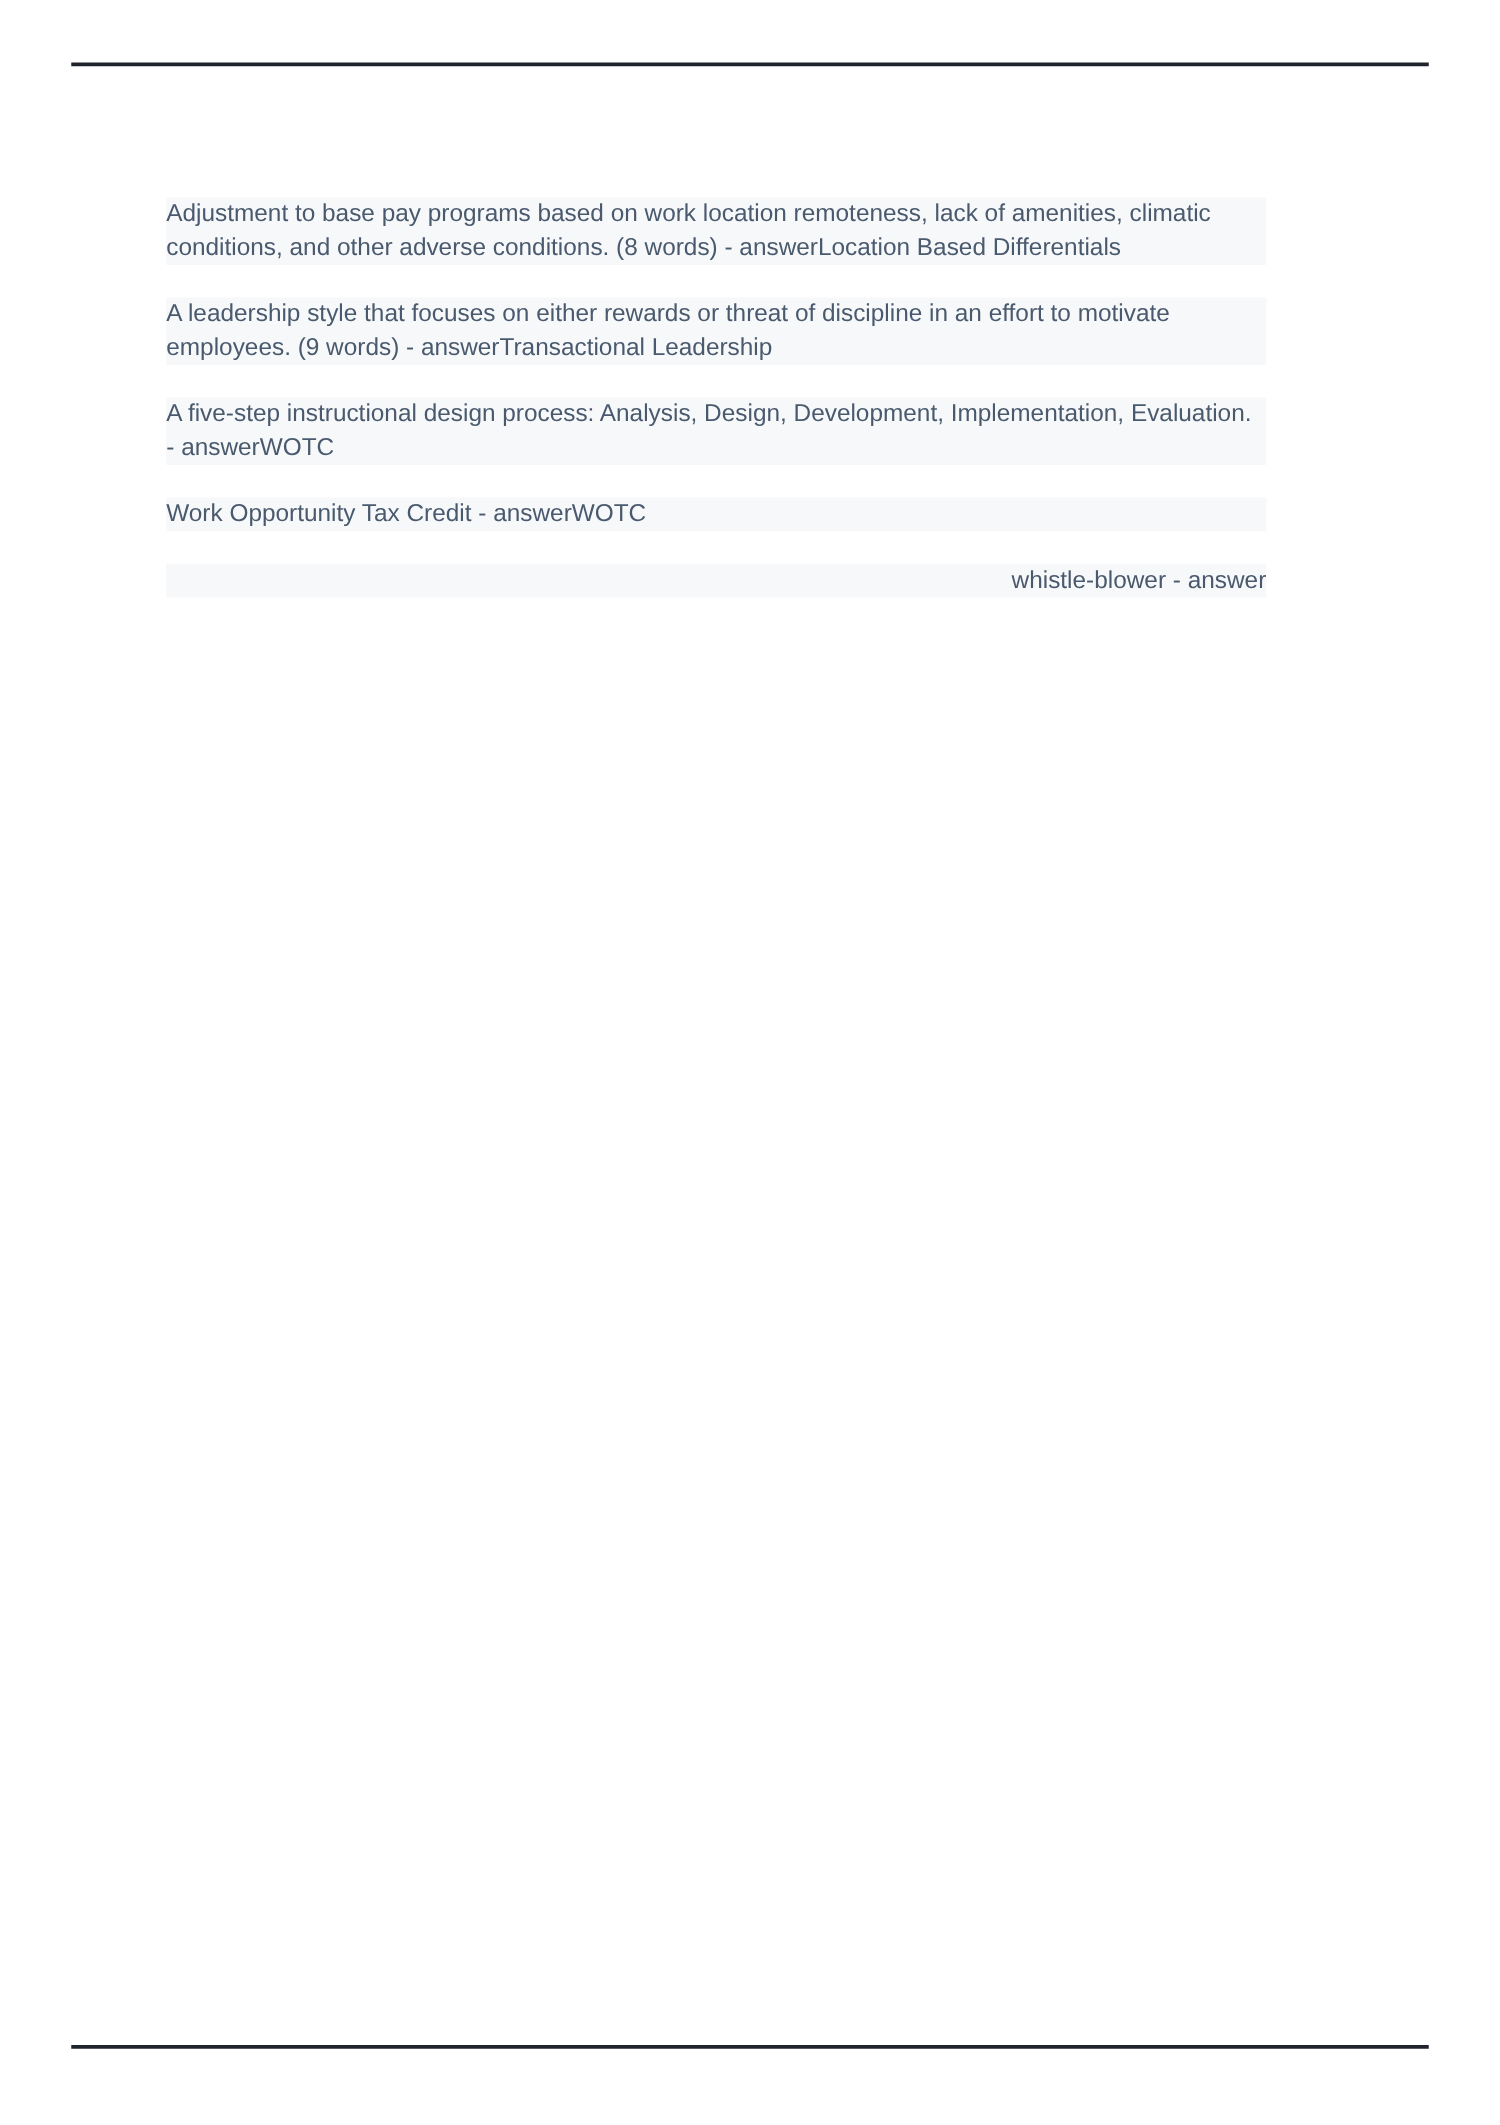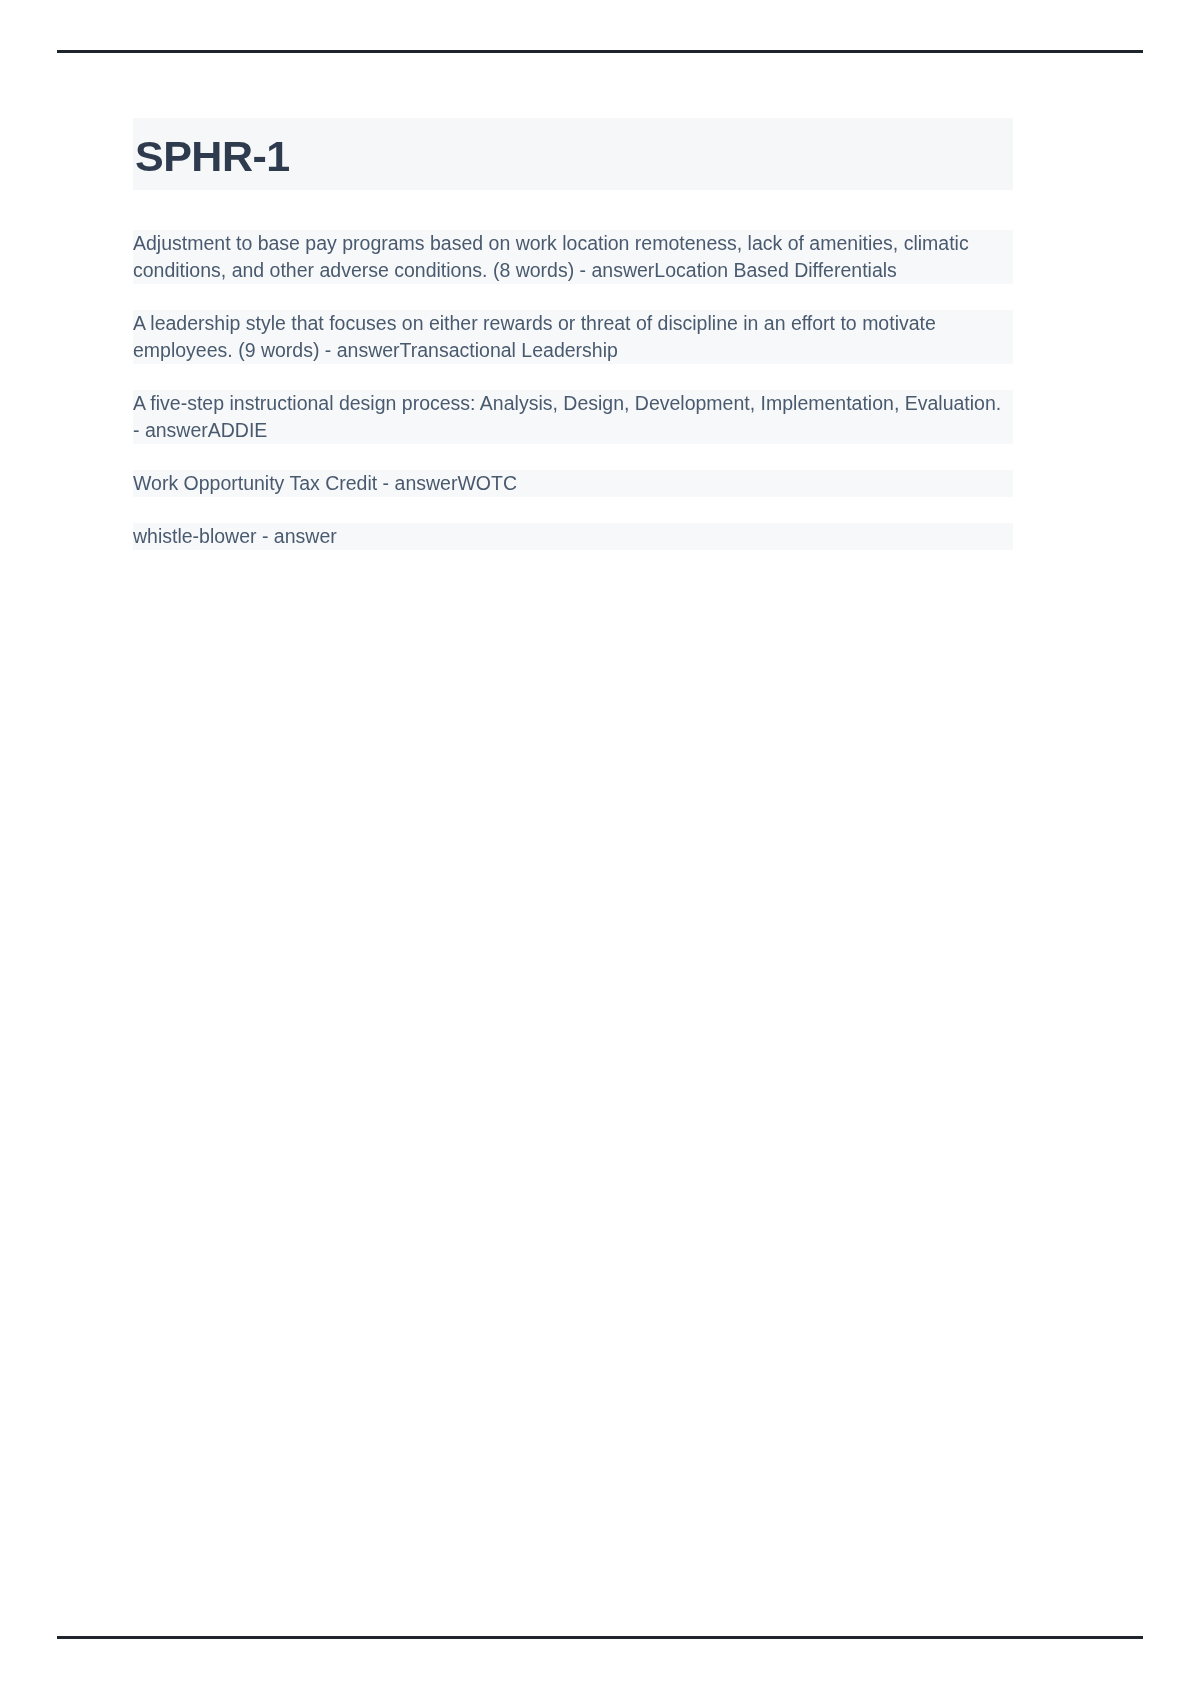--- a/index.html
+++ b/index.html
@@ -61,39 +61,37 @@
   .entry {
     color: #4a5a6e;
     font-size: 19.5px;
     line-height: 27px;
     margin-bottom: 26px;
     max-width: 880px;
     background: #f7f8fa;
   }
   .entry:last-child {
     margin-bottom: 0;
+    text-align: right;
   }
 </style>
 </head>
 <body>
 
 <div class="page">
 
   <div class="rule rule-top"></div>
 
   <div class="content">
 
-    <div class="title-band">
-      <h1 class="doc-title">SPHR-1</h1>
-    </div>
 
     <div class="entries">
       <p class="entry">Adjustment to base pay programs based on work location remoteness, lack of amenities, climatic conditions, and other adverse conditions. (8 words) - answerLocation Based Differentials</p>
       <p class="entry">A leadership style that focuses on either rewards or threat of discipline in an effort to motivate employees. (9 words) - answerTransactional Leadership</p>
-      <p class="entry">A five-step instructional design process: Analysis, Design, Development, Implementation, Evaluation. - answerADDIE</p>
+      <p class="entry">A five-step instructional design process: Analysis, Design, Development, Implementation, Evaluation. - answerWOTC</p>
       <p class="entry">Work Opportunity Tax Credit - answerWOTC</p>
       <p class="entry">whistle-blower - answer</p>
     </div>
 
   </div>
 
   <div class="rule rule-bottom"></div>
 
 </div>
 

